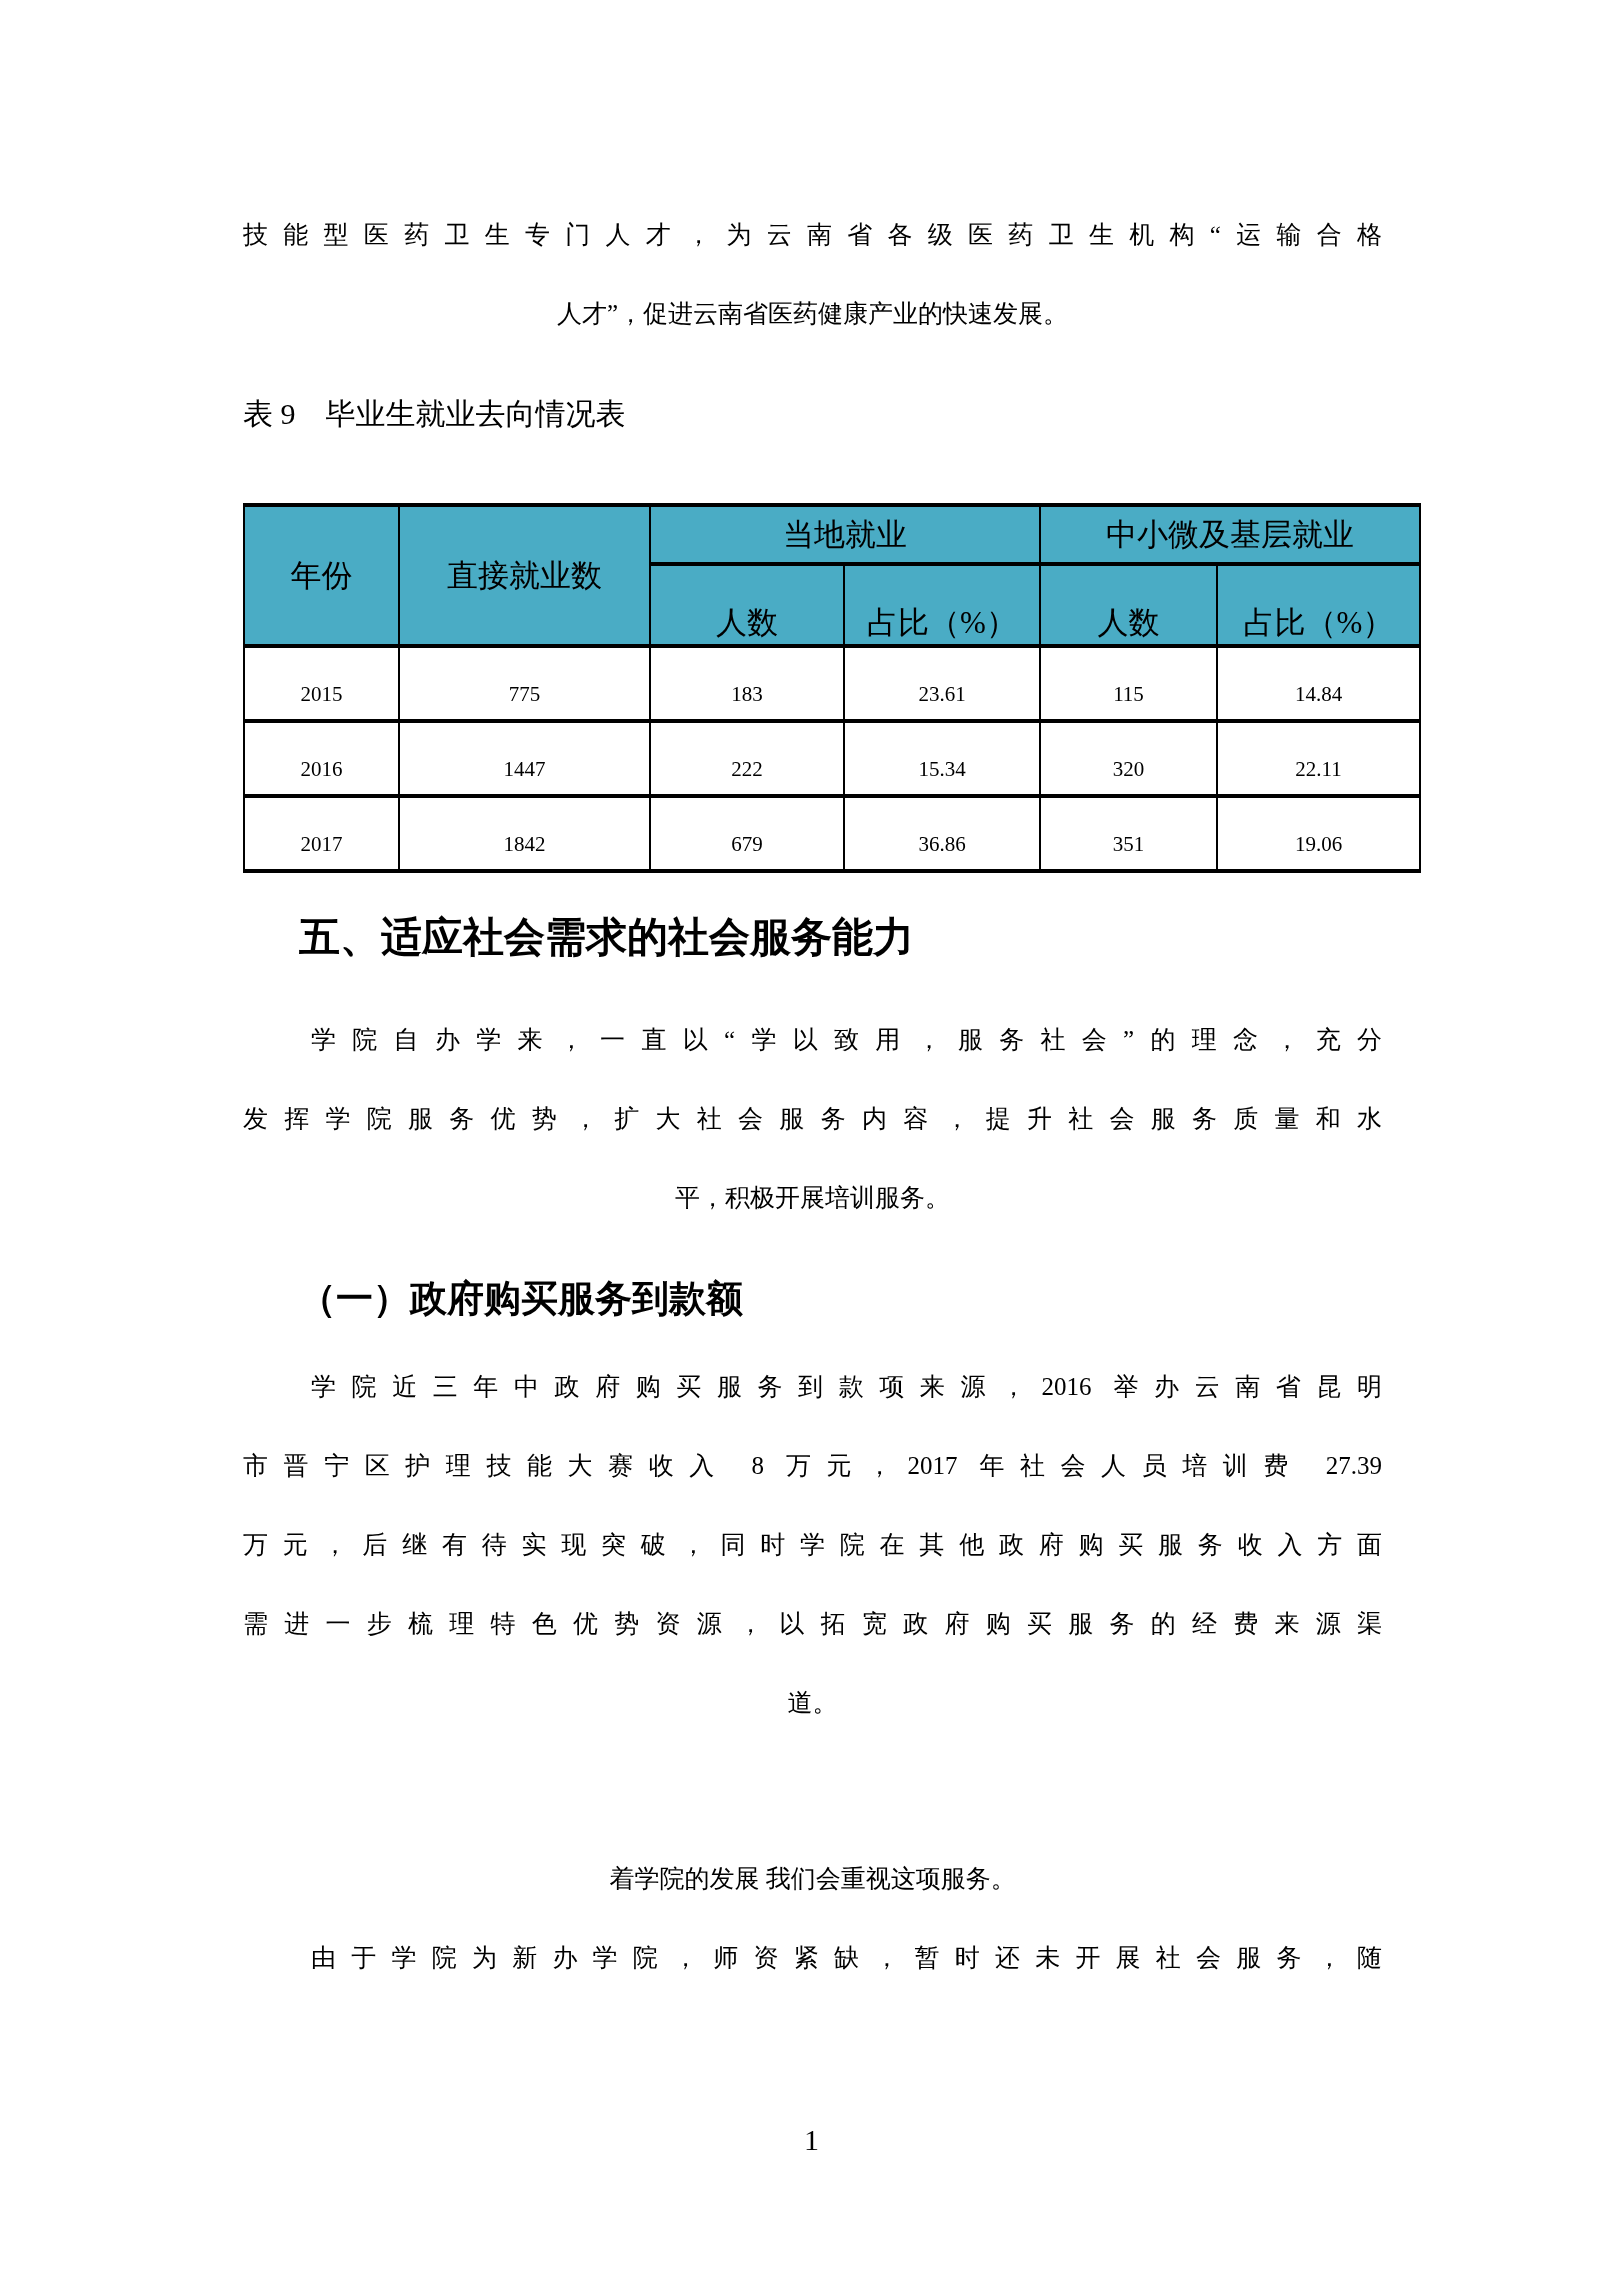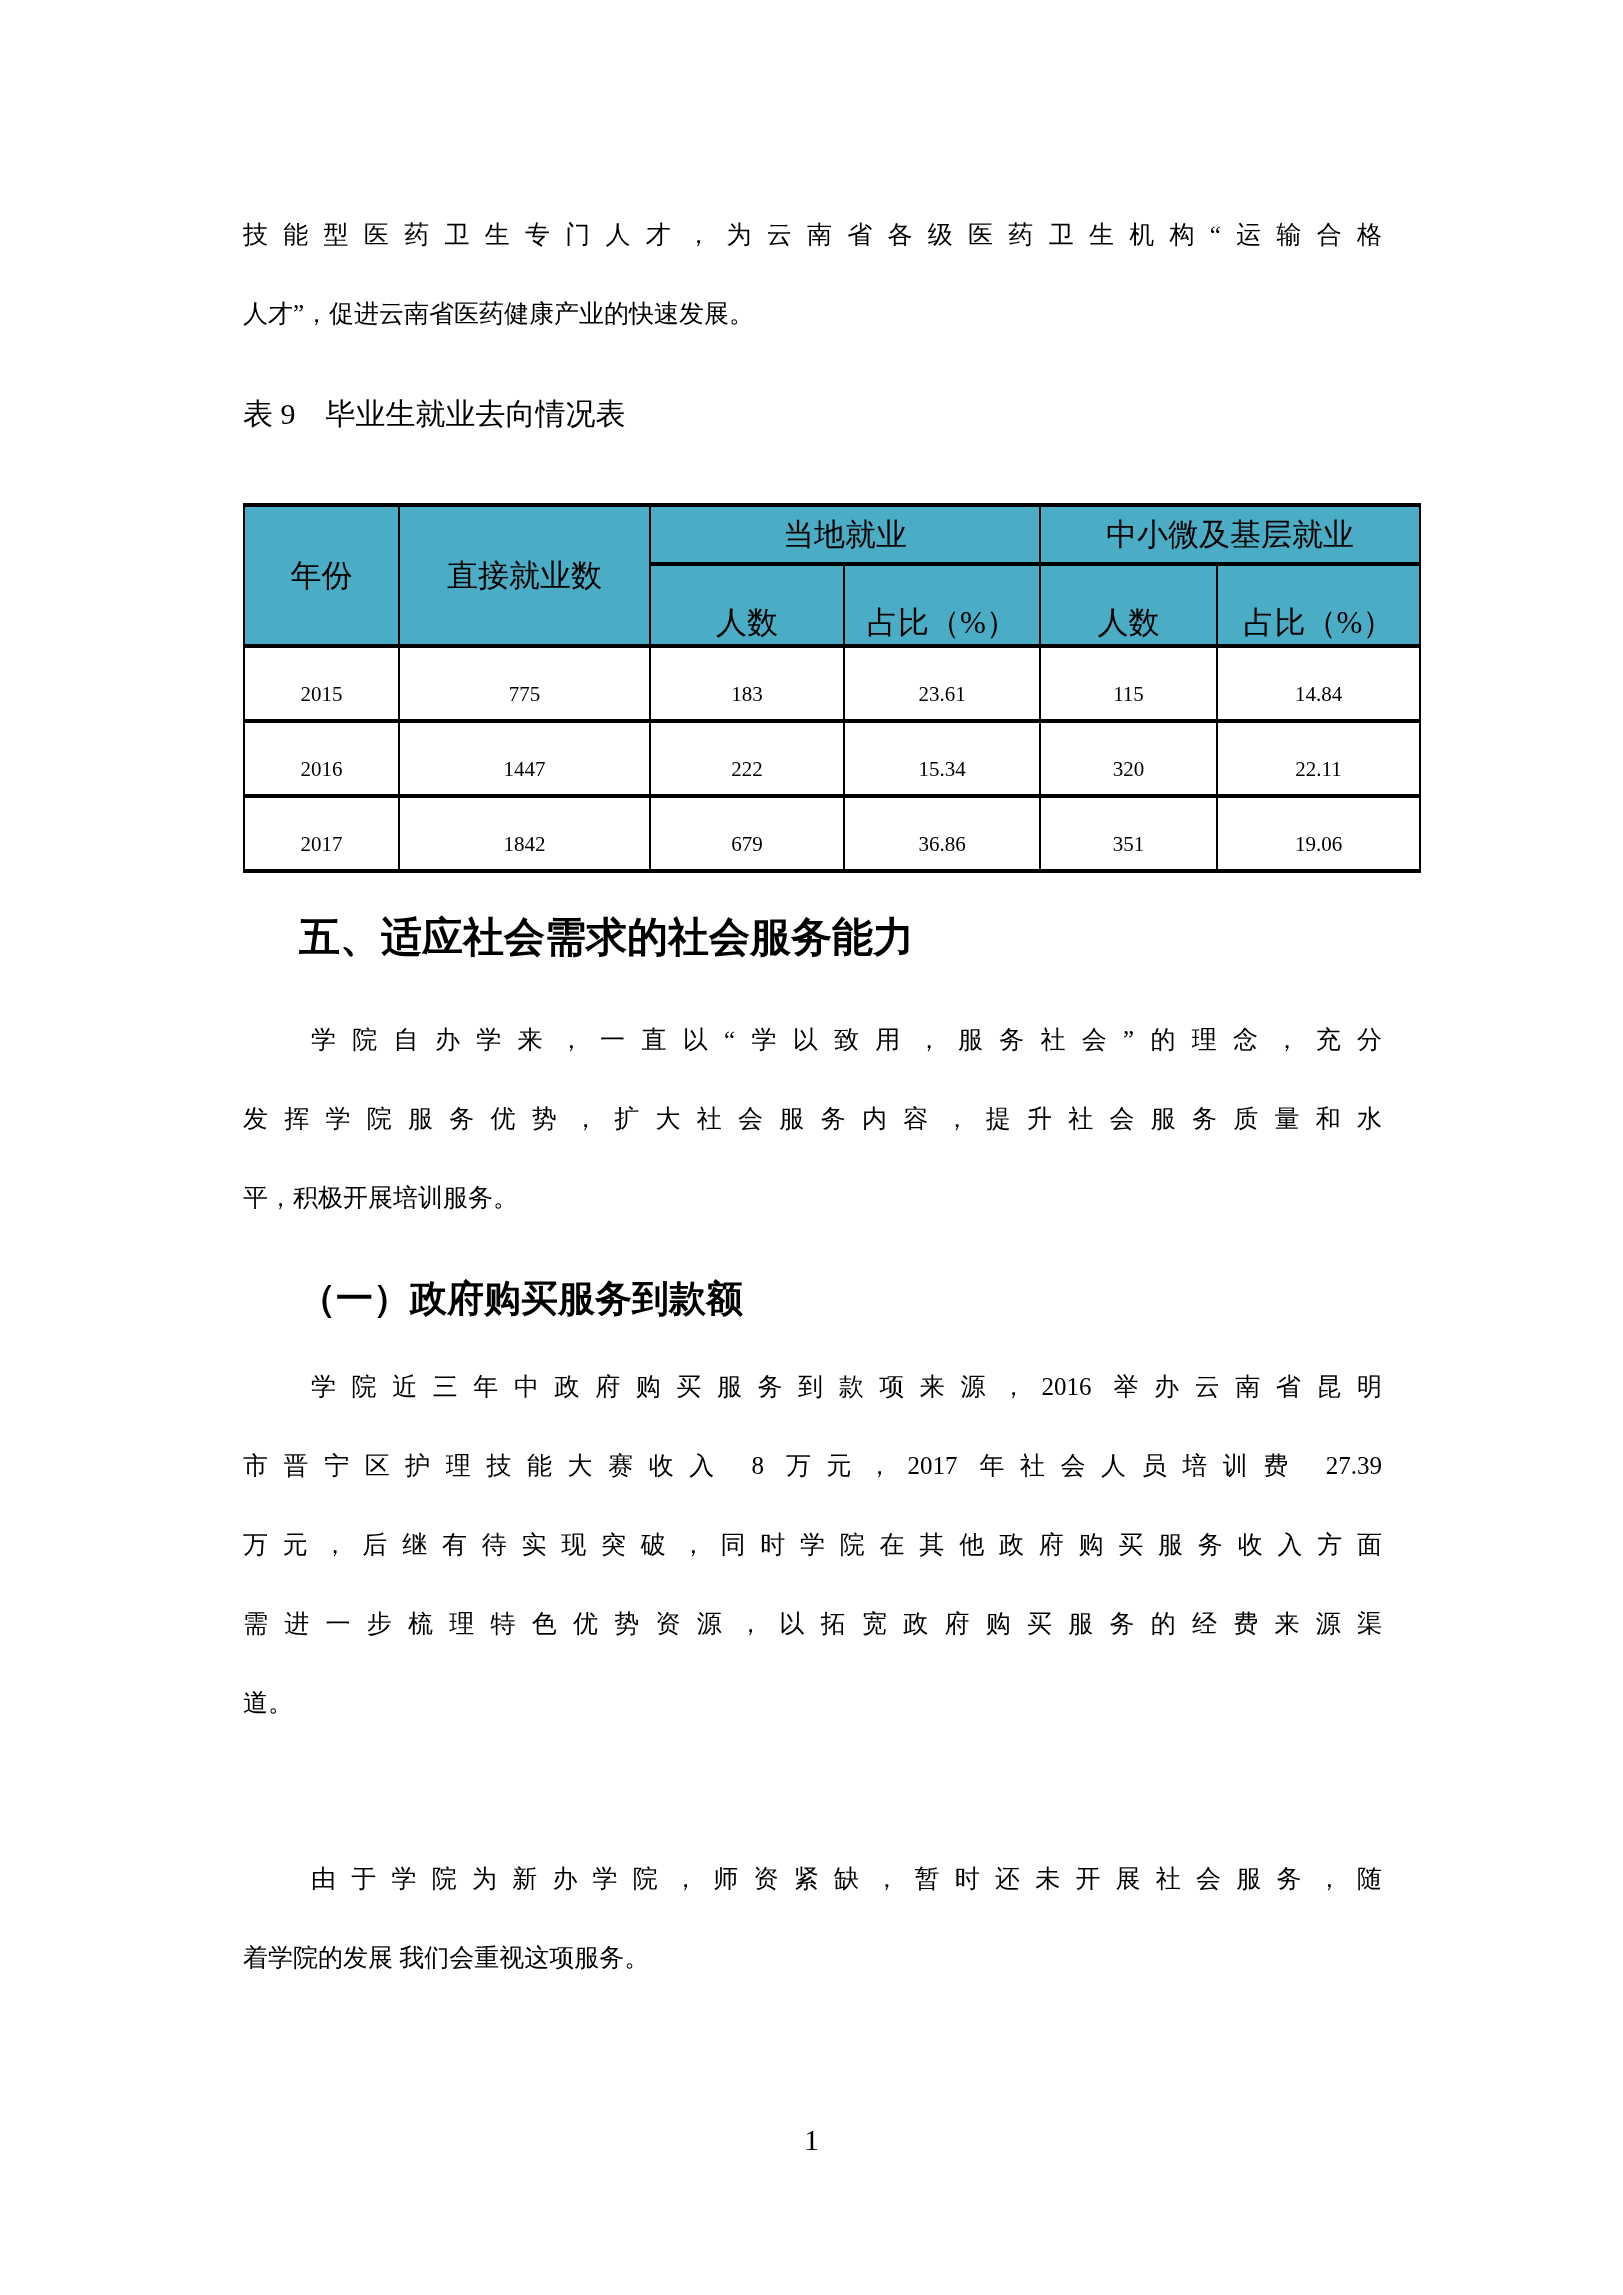--- a/index.html
+++ b/index.html
@@ -18,21 +18,21 @@
     height:79px; line-height:79px;
     font-size:25px;
     white-space:nowrap;
   }
   .jline {
     text-align:justify;
     text-align-last:justify;
     text-justify:inter-character;
     white-space:normal;
   }
-  .endline { text-align:left; }
+  .endline { text-align:center; }
   .ind { text-indent:68px; }
 
   
   .h-major {
     font-family:"Liberation Sans", sans-serif;
     font-weight:bold;
     font-size:41px;
     line-height:52px;
     padding-left:56px;
   }
@@ -165,20 +165,20 @@
   <div class="block" style="top:1347px;">
     <div class="line jline ind">学院近三年中政府购买服务到款项来源，2016 举办云南省昆明</div>
     <div class="line jline">市晋宁区护理技能大赛收入 8 万元，2017 年社会人员培训费 27.39</div>
     <div class="line jline">万元，后继有待实现突破，同时学院在其他政府购买服务收入方面</div>
     <div class="line jline">需进一步梳理特色优势资源，以拓宽政府购买服务的经费来源渠</div>
     <div class="line endline">道。</div>
   </div>
 
 
   <div class="block" style="top:1839px;">
+    <div class="line endline">着学院的发展 我们会重视这项服务。</div>
     <div class="line jline ind">由于学院为新办学院，师资紧缺，暂时还未开展社会服务，随</div>
-    <div class="line endline">着学院的发展 我们会重视这项服务。</div>
   </div>
 
   <div class="footer-num">1</div>
 
 </div>
 
 
 </body></html>

